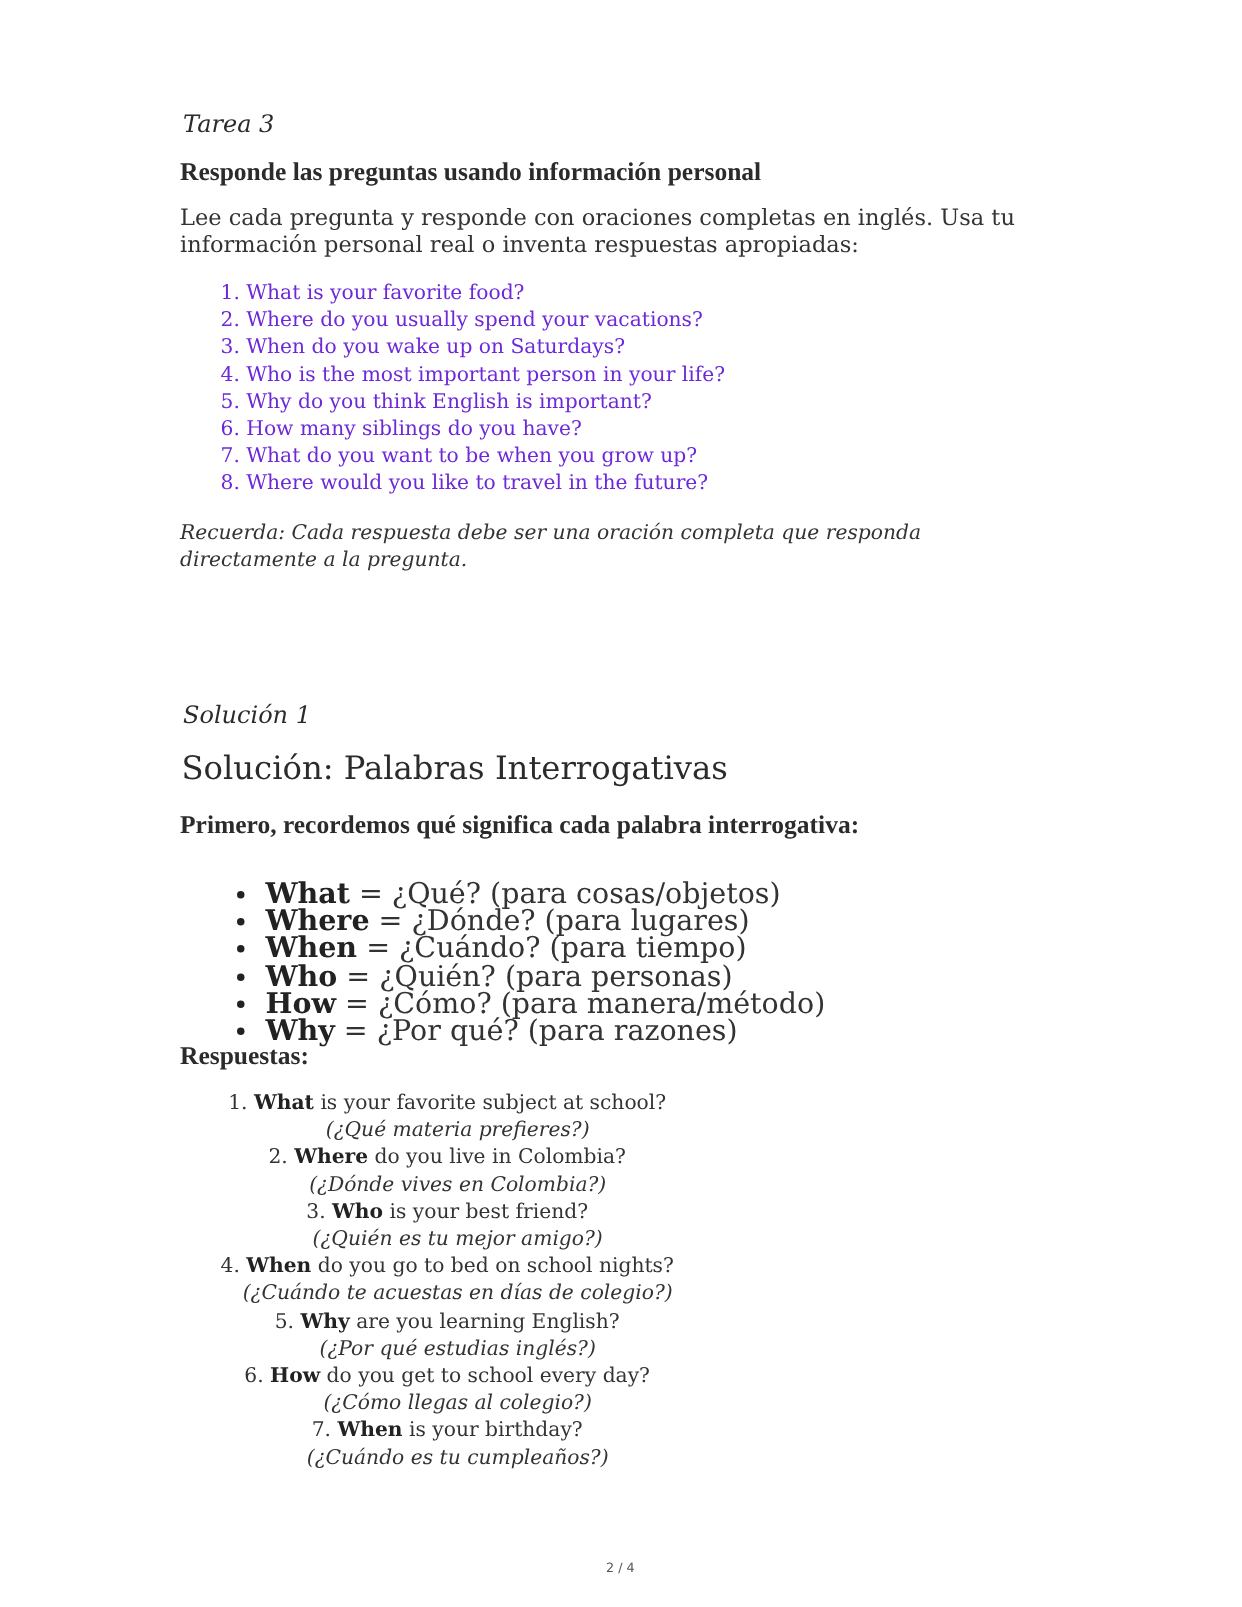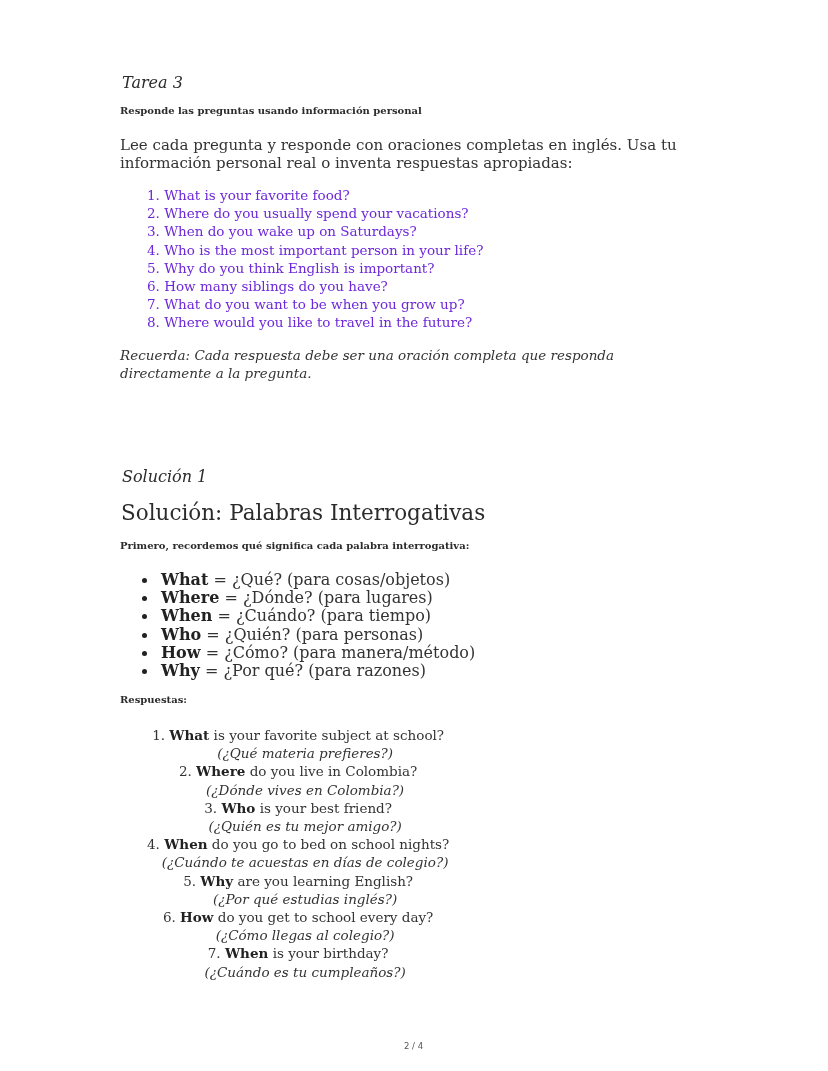--- a/index.html
+++ b/index.html
@@ -4,27 +4,27 @@
   <style>
     html, body { margin: 0; padding: 0; background: #ffffff; }
     body {
       width: 828px; height: 1071px; position: relative; overflow: hidden;
       font-family: "DejaVu Serif", "Liberation Serif", serif;
       color: #2b2b2b;
     }
     .page { position: absolute; left: 0; top: 0; width: 824px; height: 1071px; }
     .abs { position: absolute; }
     .task-label { font-style: italic; font-size: 16px; color: #2b2b2b; }
-    .bold-line { font-weight: bold; font-size: 10px; color: #2b2b2b; }
+    .bold-line { font-weight: bold; font-size: 17px; color: #2b2b2b; font-family: Liberation Serif, serif; }
     .para { font-size: 15px; line-height: 18px; color: #333; width: 580px; }
     .italic-para { font-style: italic; font-size: 13.5px; line-height: 18px; color: #333; width: 580px; }
     ol.qlist { margin: 0; padding: 0; list-style: none; font-size: 13.5px; line-height: 18.2px; color: #6d28d9; }
     ol.qlist li { white-space: nowrap; }
     .h2 { font-size: 21.5px; color: #2b2b2b; }
-    ul.blist { margin: 0; padding: 0; list-style: none; font-size: 16px; line-height: 18.2px; color: #333; }
+    ul.blist { margin: 16px; padding: 0; list-style: none; font-size: 19px; line-height: 18.2px; color: #333; }
     ul.blist li { position: relative; padding-left: 22px; white-space: nowrap; }
     ul.blist li .dot { position: absolute; left: 3px; top: 7px; width: 5px; height: 5px; border-radius: 50%; background: #222; }
     ul.blist b, ol.alist b { color: #222; }
     ol.alist { margin: 0; padding: 0; list-style: none; font-size: 13.5px; line-height: 18.2px; color: #333; text-align: center; }
     ol.alist li { white-space: nowrap; }
     ol.alist .tr { display: block; font-style: italic; padding-left: 14px; }
     .pagenum { font-family: "DejaVu Sans", sans-serif; font-size: 8.5px; color: #555; }
   </style>
 </head>
 <body>

